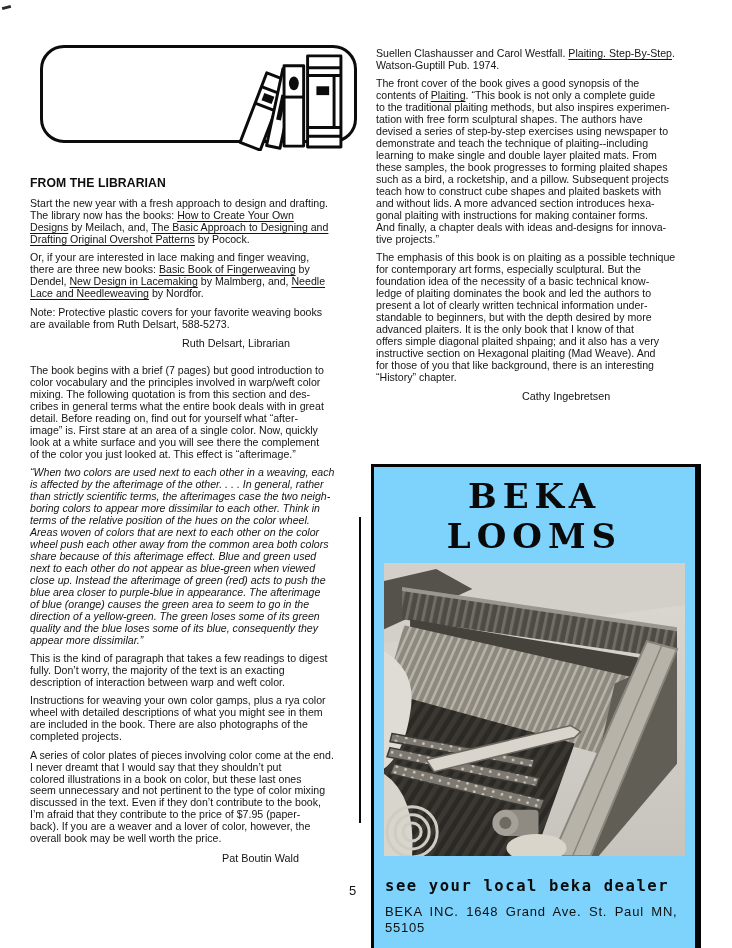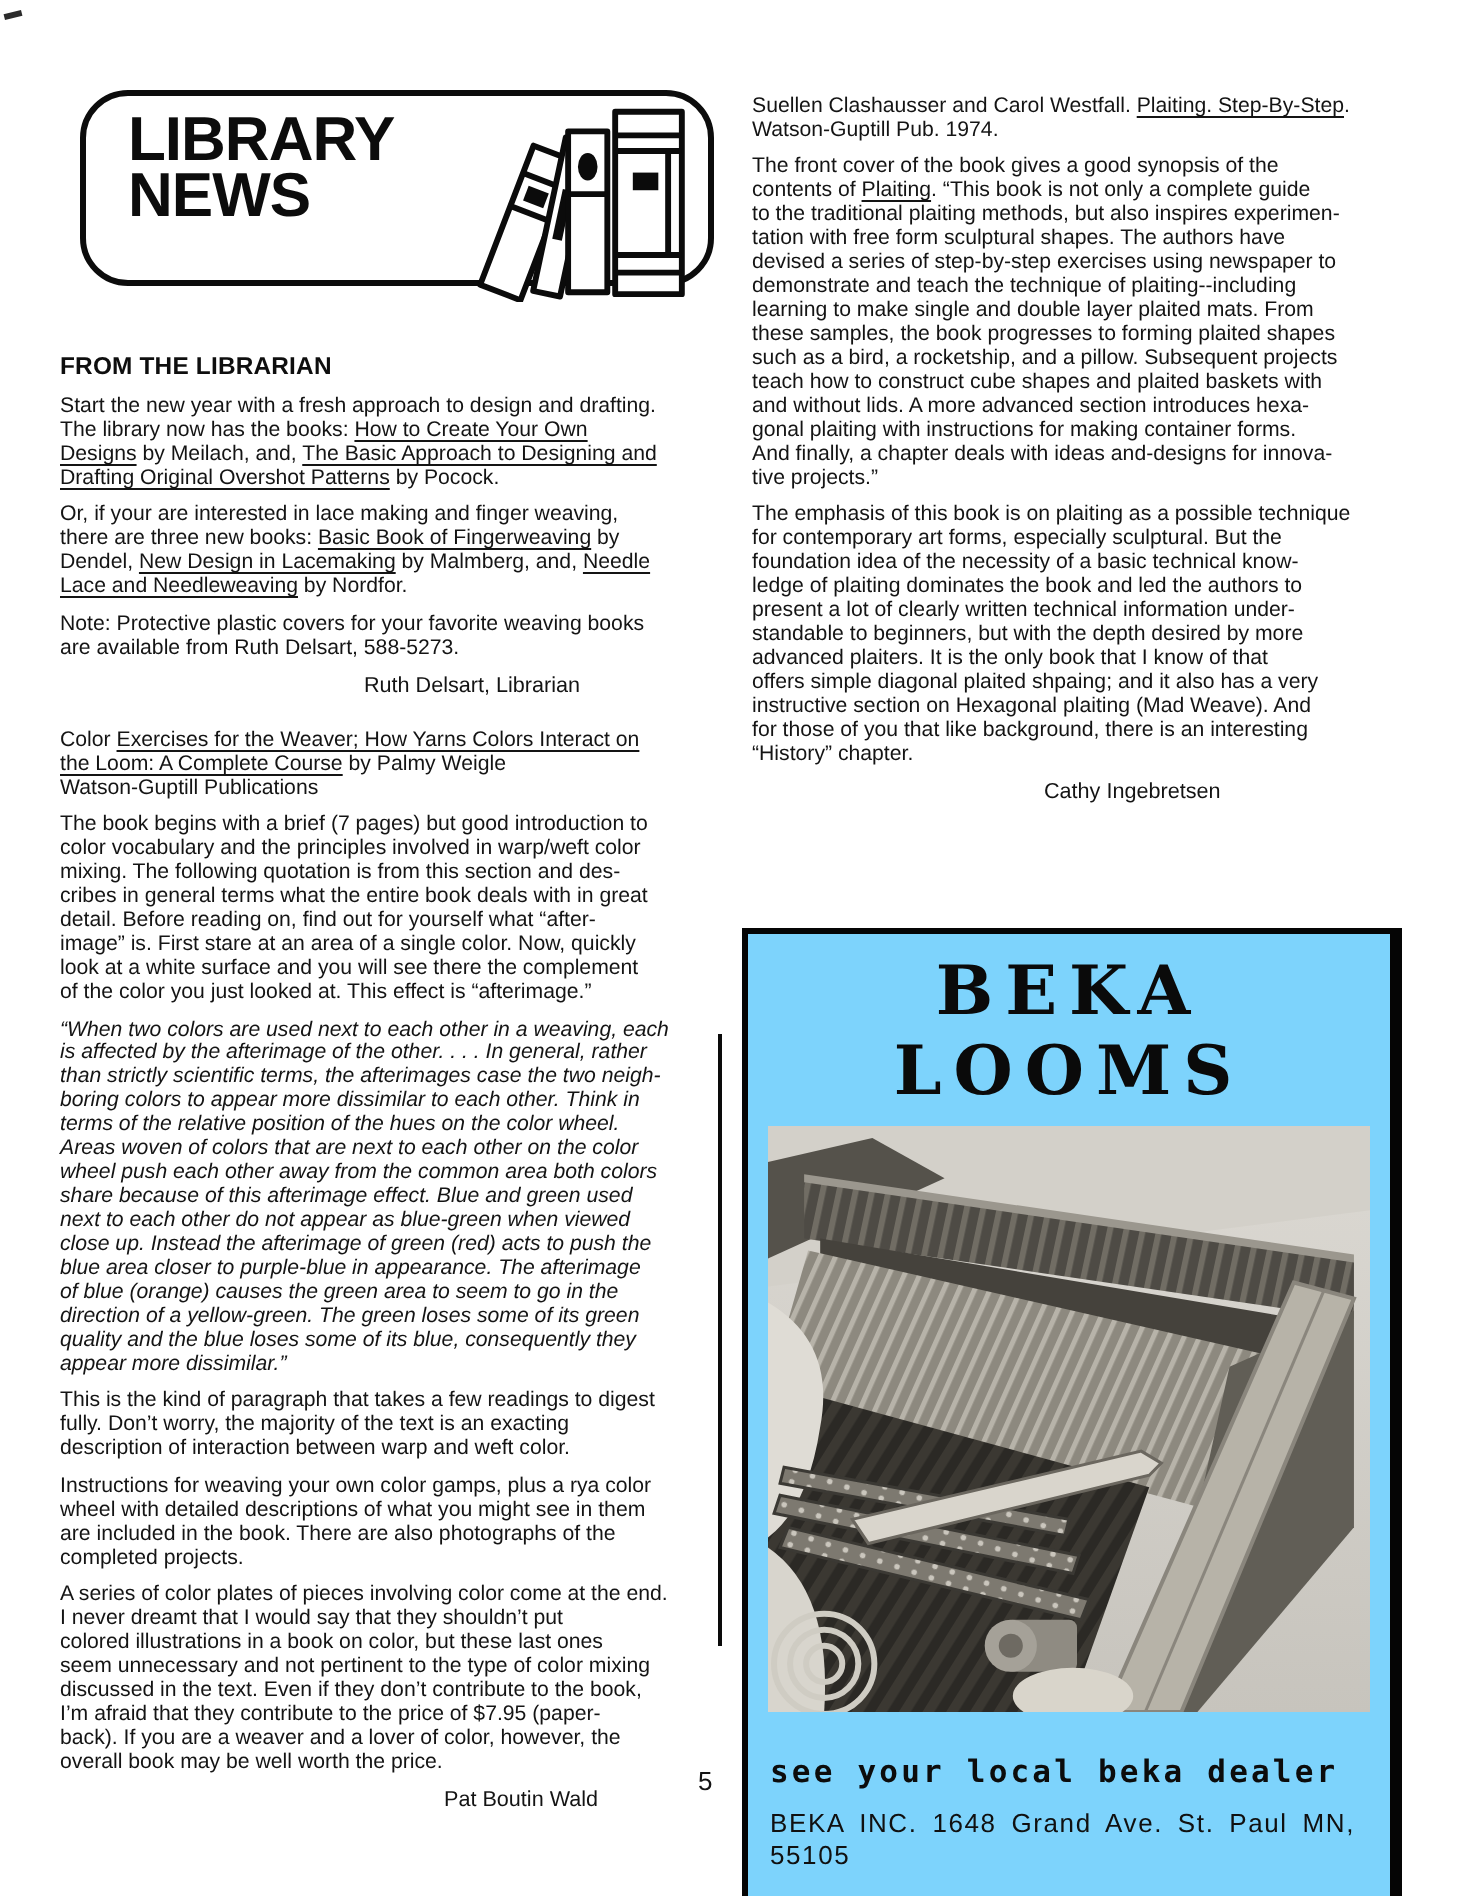--- a/index.html
+++ b/index.html
@@ -35,24 +35,20 @@
   .page-number{position:absolute;left:349px;top:883px;font-size:13px;color:#141414;}
 </style>
 </head>
 <body>
 
 <div class="page">
 
   <div class="corner-mark"></div>
 
   <div class="masthead">
-    <div class="masthead-title">
-      <div>LIBRARY</div>
-      <div>NEWS</div>
-    </div>
     <svg class="books-svg" viewBox="0 0 130 102" aria-hidden="true">
       <g stroke="#0b0b0b" stroke-width="3" fill="#ffffff" stroke-linejoin="round">
 
         <g transform="rotate(21 30 96)">
           <rect x="17" y="22" width="22" height="76"></rect>
           <line x1="17" y1="37" x2="39" y2="37"></line>
           <line x1="17" y1="55" x2="39" y2="55"></line>
           <rect x="22" y="42" width="11" height="8" fill="#0b0b0b" stroke="none"></rect>
         </g>
 
@@ -81,21 +77,20 @@
   </div>
 
   <div class="col col-left">
     <h2 class="section-heading">FROM THE LIBRARIAN</h2>
     <p class="para rich"><span>Start the new year with a fresh approach to design and drafting.</span><br><span>The library now has the books:  </span><span class="u">How to Create Your Own</span><br><span class="u">Designs</span><span> by Meilach, and, </span><span class="u">The Basic Approach to Designing and</span><br><span class="u">Drafting Original Overshot Patterns</span><span> by Pocock.</span></p>
     <p class="para rich"><span>Or, if your are interested in lace making and finger weaving,</span><br><span>there are three new books:  </span><span class="u">Basic Book of Fingerweaving</span><span> by</span><br><span>Dendel, </span><span class="u">New Design in Lacemaking</span><span> by Malmberg, and, </span><span class="u">Needle</span><br><span class="u">Lace and Needleweaving</span><span> by Nordfor.</span></p>
     <p class="para">Note:  Protective plastic covers for your favorite weaving books
 are available from Ruth Delsart, 588-5273.</p>
     <p class="sig sig-librarian">Ruth Delsart, Librarian</p>
 
-    <p class="para rich"><span>Color </span><span class="u">Exercises for the Weaver; How Yarns Colors Interact on</span><br><span class="u">the Loom:  A Complete Course</span><span> by Palmy Weigle</span><br><span>Watson-Guptill Publications</span></p>
     <p class="para">The book begins with a brief  (7 pages) but good introduction to
 color vocabulary and the principles involved in warp/weft color
 mixing.  The following quotation is from this section and des-
 cribes in general terms what the entire book deals with in great
 detail.  Before reading on, find out for yourself what “after-
 image” is.  First stare at an area of a single color.  Now, quickly
 look at a  white surface and you will see there the complement
 of the color you just looked at.  This effect is “afterimage.”</p>
     <p class="para italic">“When two colors are used next to each other in a weaving, each
 is affected by the afterimage of the other. . . . In general, rather

